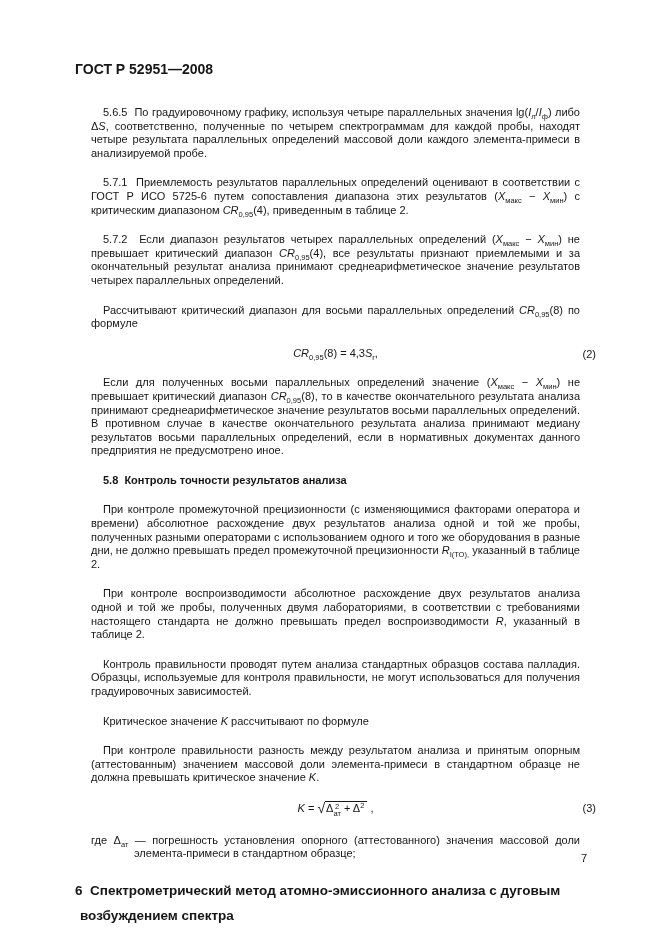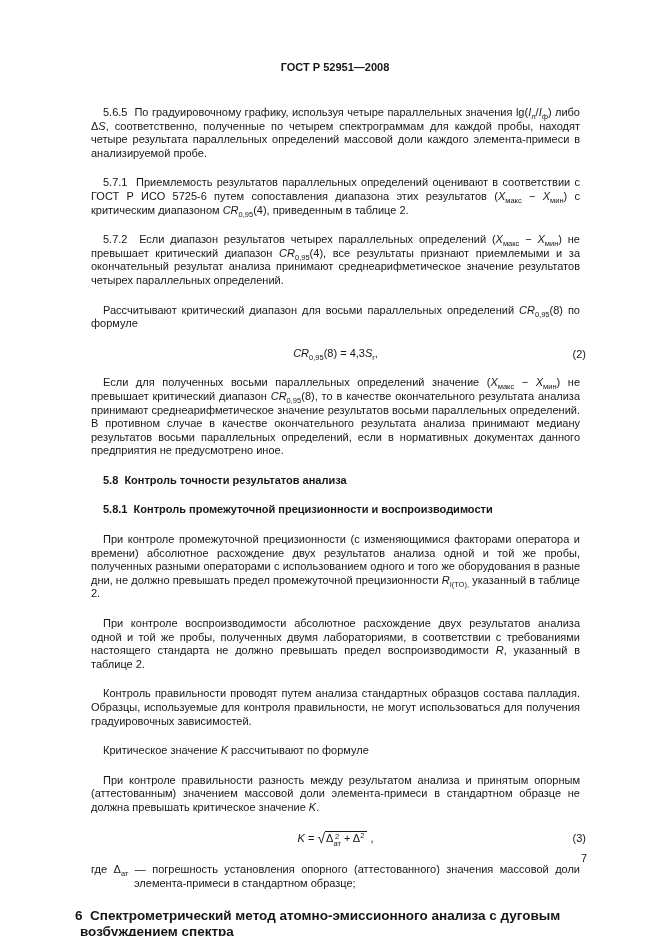--- a/index.html
+++ b/index.html
@@ -7,62 +7,61 @@
   .page {
     position: relative;
     width: 661px; height: 936px;
     background: #ffffff;
     font-family: "Liberation Sans", sans-serif;
     color: #161616;
     overflow: hidden;
   }
   .running-header {
     position: absolute; top: 61px; left: 75px; right: 66px;
-    text-align: center; font-weight: bold; font-size: 11px;
+    text-align: left; font-weight: bold; font-size: 14px;
   }
   .doc-body {
     position: absolute; top: 90px; left: 75px; width: 521px;
     font-size: 11px; line-height: 13.6px; text-align: justify;
   }
   .para { margin: 16px; }
   .bold { font-weight: bold; }
   .it { font-style: italic; }
   .v-indent { text-indent: 12px; }
   .v-flush  { text-indent: 0; }
   .v-def  { padding-left: 43px; text-indent: -43px; }
   .v-def2 { padding-left: 43px; text-indent: -34px; }
   sub { font-size: 7.5px; vertical-align: -3px; line-height: 0; }
   sup { font-size: 7.5px; vertical-align: 4px; line-height: 0; }
   .supsub { display: inline-block; vertical-align: -4px; line-height: 0; text-indent: 0; }
   .ss-sup, .ss-sub { display: block; font-size: 7.5px; line-height: 6.8px; font-style: normal; }
   .section {
-    font-size: 13.5px; line-height: 16px; font-weight: bold;
+    font-size: 13.5px; line-height: 25px; font-weight: bold;
     margin: 17px 0 15px; padding-left: 5px; text-indent: -5px; text-align: left;
   }
-  .formula { position: relative; text-align: center; margin: 5px 10px; text-indent: 0; }
+  .formula { position: relative; text-align: center; margin: 5px 0; text-indent: 0; }
   .f-num { position: absolute; right: 0; top: 1px; }
   .sqrt { display: inline-block; white-space: nowrap; }
   .rad { display: inline-block; font-size: 14px; position: relative; top: 1px; }
   .radbody { display: inline-block; border-top: 1px solid #161616; padding: 0 3px 0 1px; }
   .page-number { position: absolute; right: 74px; bottom: 72px; font-size: 11px; }
 </style>
 </head>
 <body>
 
 <div class="page">
   <div class="running-header">ГОСТ Р 52951—2008</div>
   <div class="doc-body">
       <div class="para v-indent"><span>5.6.5&nbsp; По градуировочному графику, используя четыре параллельных значения lg(</span><span class="it">I</span><sub>л</sub><span>/</span><span class="it">I</span><sub>ф</sub><span>) либо Δ</span><span class="it">S</span><span>, соответственно, полученные по четырем спектрограммам для каждой пробы, находят четыре результата параллельных определений массовой доли каждого элемента-примеси в анализируемой пробе.</span></div>
       <div class="para v-indent"><span>5.7.1&nbsp; Приемлемость результатов параллельных определений оценивают в соответствии с ГОСТ Р ИСО 5725-6 путем сопоставления диапазона этих результатов (</span><span class="it">X</span><sub>макс</sub><span> − </span><span class="it">X</span><sub>мин</sub><span>) с критическим диапазоном </span><span class="it">CR</span><sub>0,95</sub><span>(4), приведенным в таблице 2.</span></div>
       <div class="para v-indent"><span>5.7.2&nbsp; Если диапазон результатов четырех параллельных определений (</span><span class="it">X</span><sub>макс</sub><span> − </span><span class="it">X</span><sub>мин</sub><span>) не превышает критический диапазон </span><span class="it">CR</span><sub>0,95</sub><span>(4), все результаты признают приемлемыми и за окончательный результат анализа принимают среднеарифметическое значение результатов четырех параллельных определений.</span></div>
       <div class="para v-indent"><span>Рассчитывают критический диапазон для восьми параллельных определений </span><span class="it">CR</span><sub>0,95</sub><span>(8) по формуле</span></div>
       <div class="formula"><span><span class="it">CR</span><sub>0,95</sub><span>(8) = 4,3</span><span class="it">S</span><sub>r</sub><span>,</span></span><span class="f-num">(2)</span></div>
       <div class="para v-indent"><span>Если для полученных восьми параллельных определений значение (</span><span class="it">X</span><sub>макс</sub><span> − </span><span class="it">X</span><sub>мин</sub><span>) не превышает критический диапазон </span><span class="it">CR</span><sub>0,95</sub><span>(8), то в качестве окончательного результата анализа принимают среднеарифметическое значение результатов восьми параллельных определений. В противном случае в качестве окончательного результата анализа принимают медиану результатов восьми параллельных определений, если в нормативных документах данного предприятия не предусмотрено иное.</span></div>
       <div class="para bold v-indent"><span>5.8&nbsp; Контроль точности результатов анализа</span></div>
-      <div class="para bold v-indent"><span>5.8.1&nbsp; Контроль промежуточной прецизионности и воспроизводимости</span></div>
       <div class="para v-indent"><span>При контроле промежуточной прецизионности (с изменяющимися факторами оператора и времени) абсолютное расхождение двух результатов анализа одной и той же пробы, полученных разными операторами с использованием одного и того же оборудования в разные дни, не должно превышать предел промежуточной прецизионности </span><span class="it">R</span><sub>I(ТО),</sub><span> указанный в таблице 2.</span></div>
       <div class="para v-indent"><span>При контроле воспроизводимости абсолютное расхождение двух результатов анализа одной и той же пробы, полученных двумя лабораториями, в соответствии с требованиями настоящего стандарта не должно превышать предел воспроизводимости </span><span class="it">R</span><span>, указанный в таблице 2.</span></div>
       <div class="para v-indent"><span>Контроль правильности проводят путем анализа стандартных образцов состава палладия. Образцы, используемые для контроля правильности, не могут использоваться для получения градуировочных зависимостей.</span></div>
       <div class="para v-indent"><span>Критическое значение </span><span class="it">K</span><span> рассчитывают по формуле</span></div>
       <div class="para v-indent"><span>При контроле правильности разность между результатом анализа и принятым опорным (аттестованным) значением массовой доли элемента-примеси в стандартном образце не должна превышать критическое значение </span><span class="it">K</span><span>.</span></div>
       <div class="formula"><span><span class="it">K</span><span> = </span><span class="sqrt"><span class="rad">√</span><span class="radbody"><span>Δ</span><span class="supsub"><span class="ss-sup">2</span><span class="ss-sub">ат</span></span><span> + </span><span>Δ</span><sup>2</sup></span></span><span> ,</span></span><span class="f-num">(3)</span></div>
       <div class="para v-def"><span>где Δ</span><sub>ат</sub><span> — погрешность установления опорного (аттестованного) значения массовой доли элемента-примеси в стандартном образце;</span></div>
       <div class="section"><span>6&nbsp; Спектрометрический метод атомно-эмиссионного анализа с дуговым возбуждением спектра</span></div>
       <div class="para v-indent"><span>При спектрометрическом методе используют фотоэлектрический способ регистрации эмиссионных спектров.</span></div>
       <div class="para v-indent"><span>Метод позволяет определить массовые доли элементов-примесей в диапазонах, приведенных в таблице 5.</span></div>

